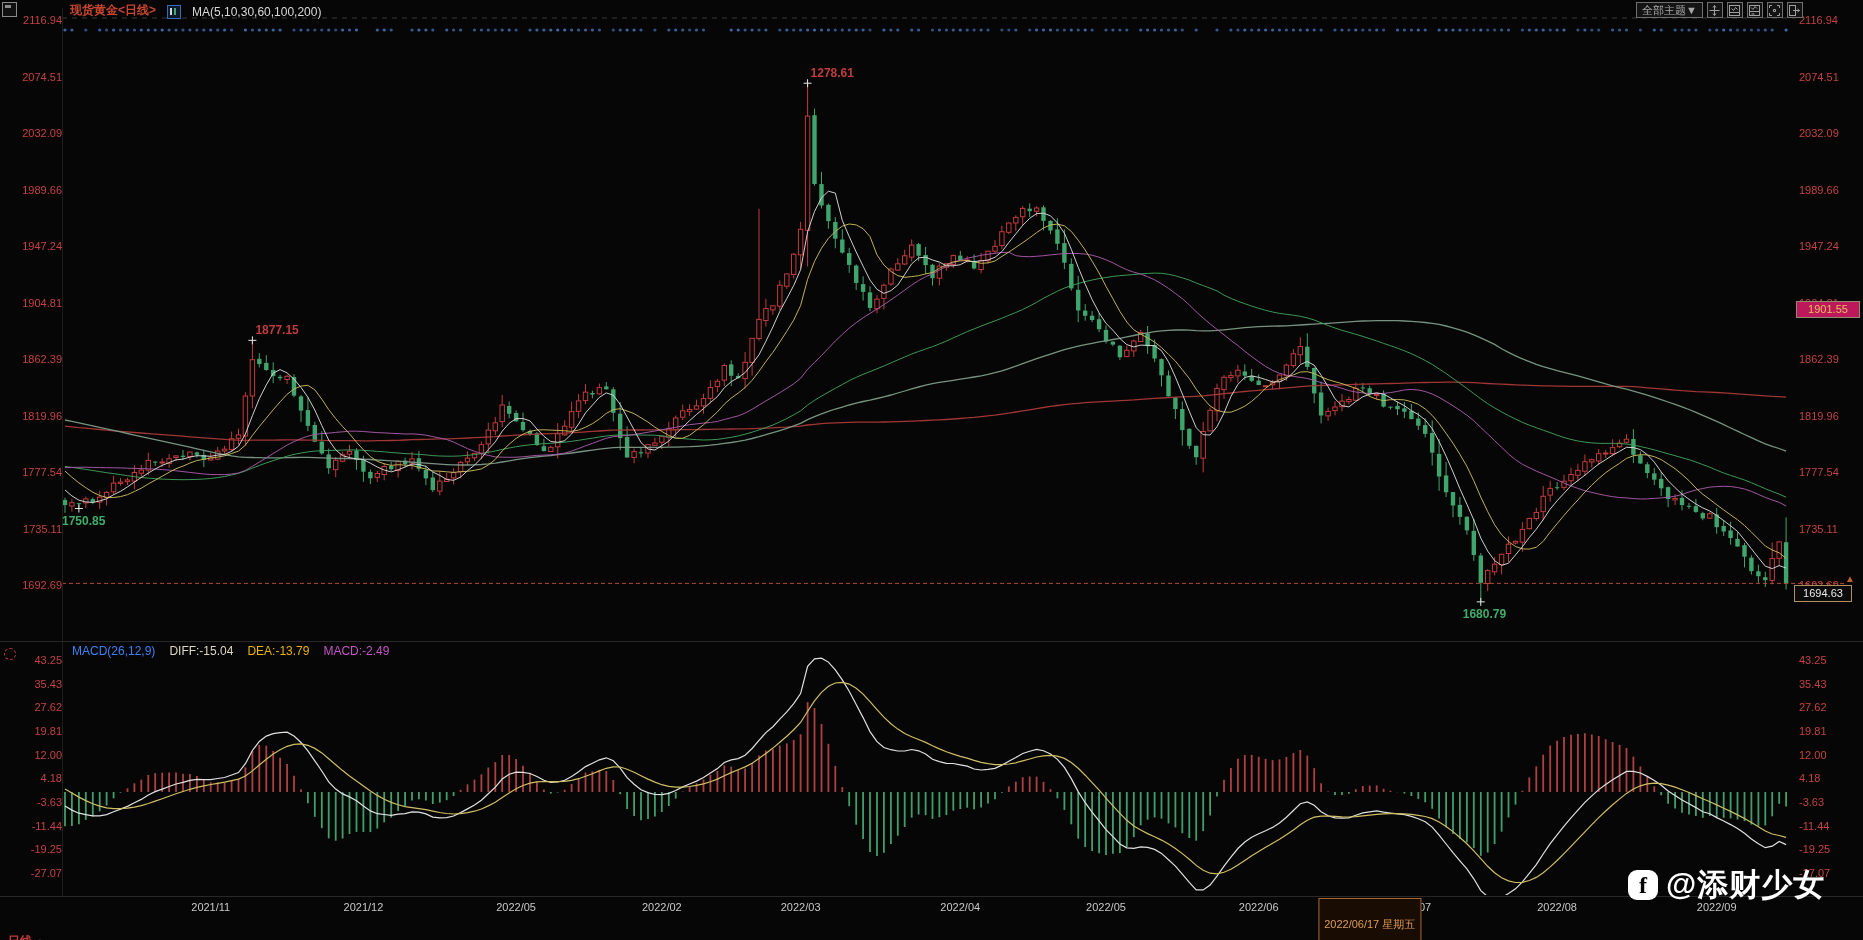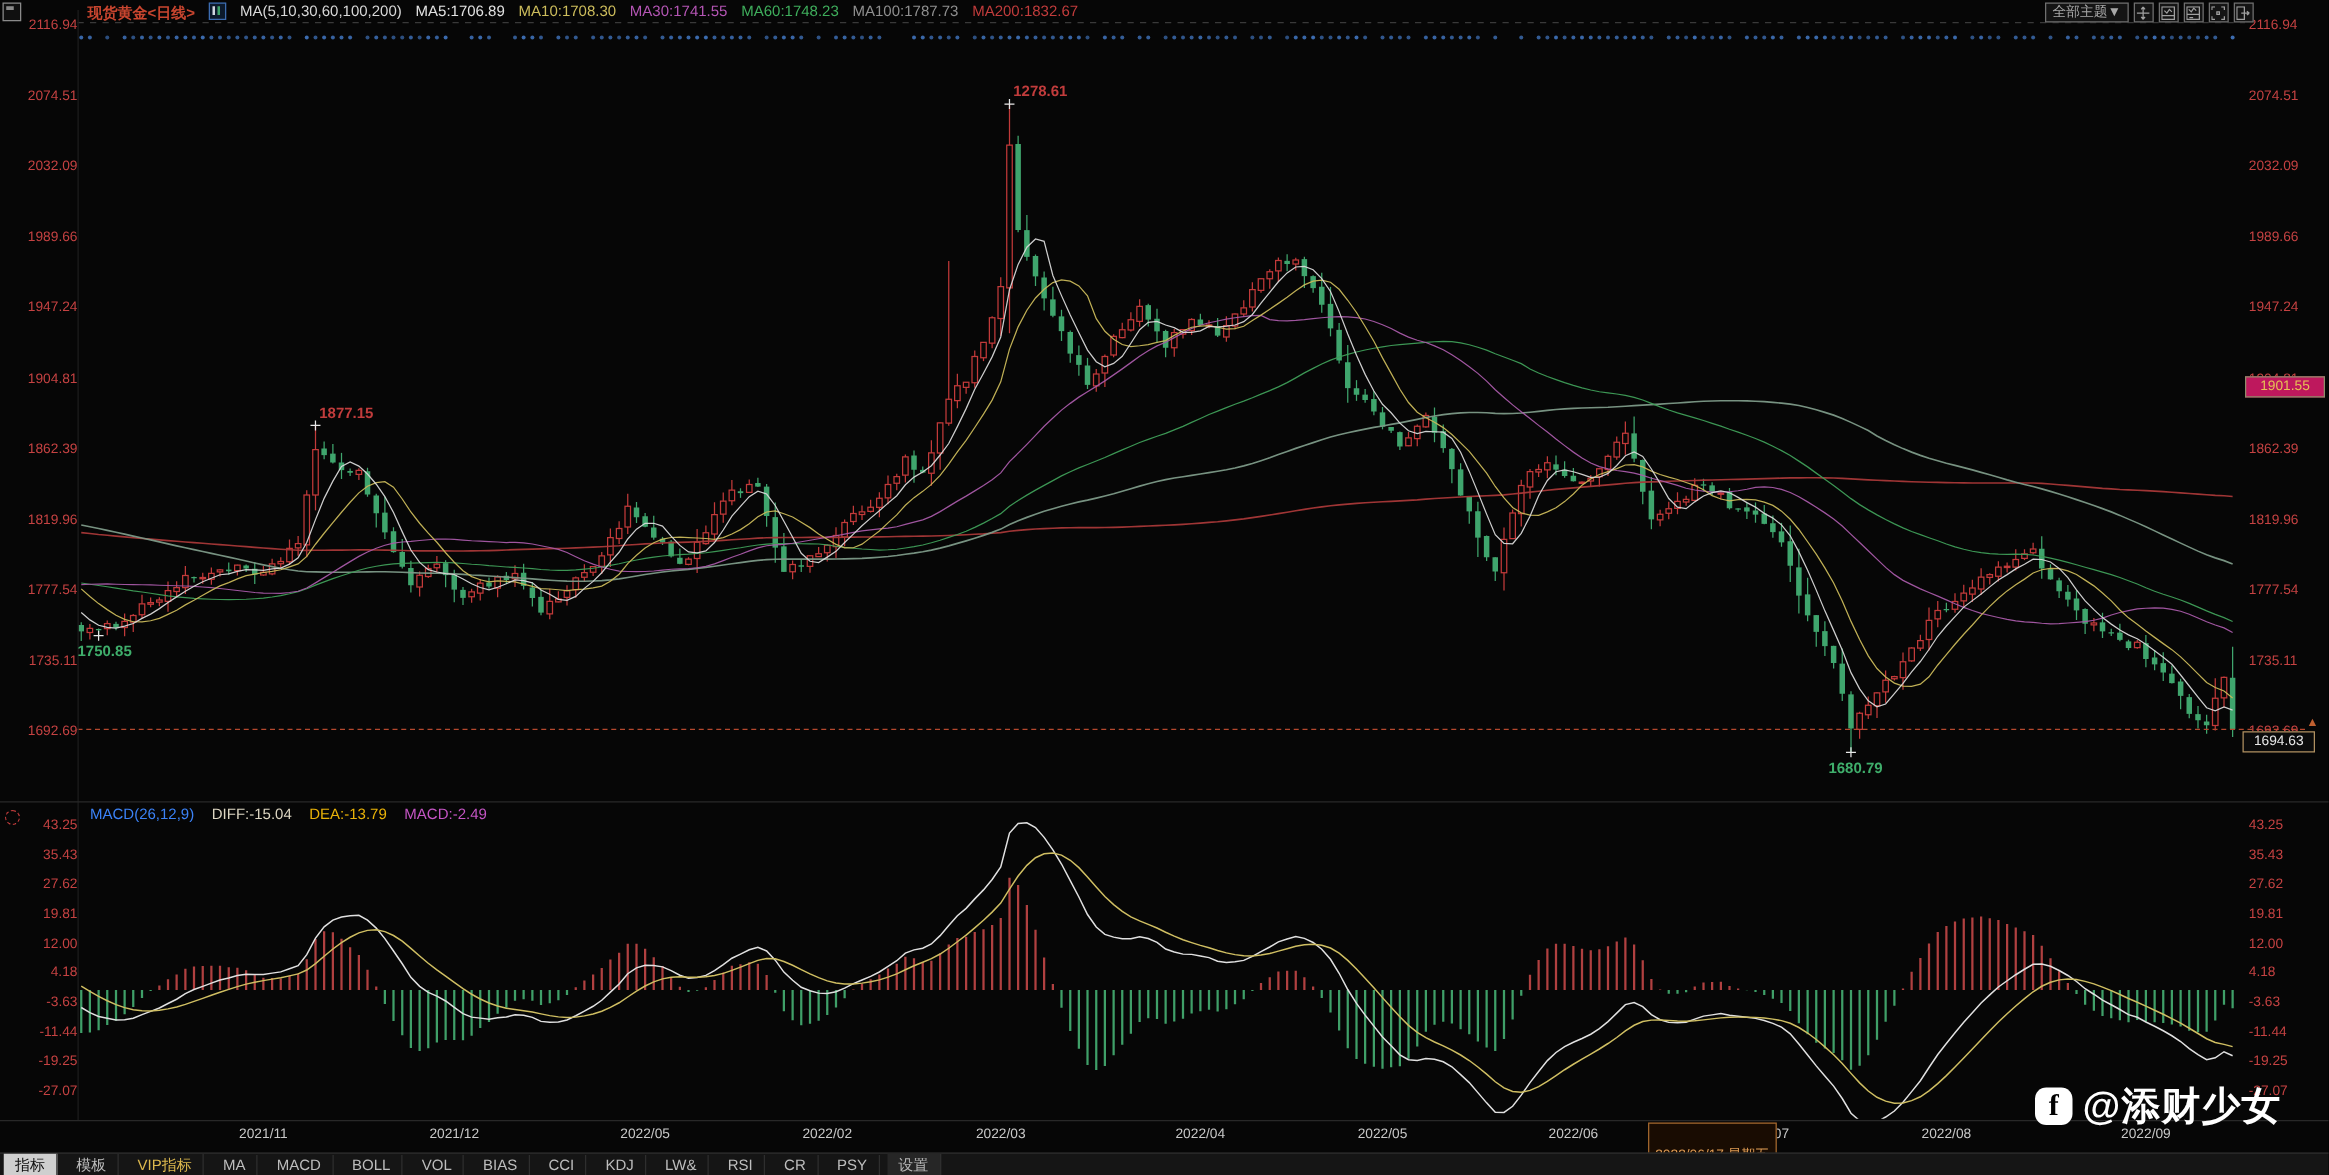--- a/index.html
+++ b/index.html
@@ -1,19 +1,19 @@
 <!DOCTYPE html>
 <html><head>
 <meta charset="utf-8">
 <style>
   html,body{margin:0;padding:0;background:#000;}
   body{width:1863px;height:940px;overflow:hidden;font-family:"Liberation Sans","DejaVu Sans",sans-serif;}
   #page{position:relative;width:1863px;height:940px;background:#060606;}
   #chart-svg{position:absolute;left:0;top:0;z-index:1;}
-  .hdr{position:absolute;left:70px;top:2px;display:flex;gap:11px;align-items:flex-start;font-size:12px;white-space:nowrap;z-index:3;}
+  .hdr{position:absolute;left:70px;top:2px;display:flex;gap:11px;align-items:flex-end;font-size:12px;white-space:nowrap;z-index:3;}
   .hdr span{display:inline-block;}
   .win-icon{position:absolute;left:2px;top:2px;width:13px;height:13px;border:1px solid #8a8a8a;background:#101010;z-index:3;}
   .win-icon:after{content:"";position:absolute;left:2px;top:2px;width:6px;height:3px;background:#8a8a8a;}
   .chart-type-icon{width:12px;height:12px;display:inline-block;position:relative;background:#0c1a2c;border:1px solid #3c6cb0;}
   .chart-type-icon:after{content:"";position:absolute;left:2px;top:2px;width:2px;height:7px;background:#cfd6e0;box-shadow:4px -0px 0 #3fa56d;}
   .topright{position:absolute;top:2px;left:1636px;display:flex;gap:4px;align-items:center;z-index:3;}
   .theme-btn{border:1px solid #6f6f6f;color:#a8a8a8;background:#141414;font-size:11px;height:14px;line-height:14px;padding:0 5px;cursor:pointer;}
   .tr-ico{width:14px;height:14px;border:1px solid #6f6f6f;background:#141414;display:flex;align-items:center;justify-content:center;}
   .tr-ico svg{display:block;}
   .axis-label{position:absolute;font-size:11px;color:#c54242;z-index:2;white-space:nowrap;}
@@ -1035,28 +1035,20 @@
   <div class="vline"></div>
   <div class="divider" style="top:641px"></div>
   <div class="divider" style="top:896px"></div>
 
   <div class="win-icon"></div>
 
   <div class="hdr">
     <span><b style="color: rgb(200, 69, 47);">现货黄金</b><b style="color: rgb(200, 69, 47);">&lt;日线&gt;</b></span>
     <span class="chart-type-icon"></span>
     <span style="color:#d8d8d8">MA(5,10,30,60,100,200)</span>
-    <span id="ma-items" style="display: flex; gap: 11px;">
-        <span style="color: rgb(226, 226, 226);">MA5:1706.89</span>
-        <span style="color: rgb(205, 189, 92);">MA10:1708.30</span>
-        <span style="color: rgb(180, 85, 180);">MA30:1741.55</span>
-        <span style="color: rgb(63, 174, 92);">MA60:1748.23</span>
-        <span style="color: rgb(143, 143, 143);">MA100:1787.73</span>
-        <span style="color: rgb(193, 60, 60);">MA200:1832.67</span>
-      </span>
   </div>
 
   <div class="topright">
     <div class="theme-btn">全部主题▼</div>
     <div class="tr-ico">
         <svg width="11" height="11">
           <path d="M5.5 0.5 V10.5 M0.5 5.5 H10.5 M5.5 0.5 l-1.5 2 M5.5 0.5 l1.5 2 M5.5 10.5 l-1.5 -2 M5.5 10.5 l1.5 -2" stroke="#a0a0a0" fill="none"></path>
         </svg>
       </div>
     <div class="tr-ico">
@@ -1107,37 +1099,20 @@
         <div class="date-tick" style="left: 960.26px;">2022/04</div>
         <div class="date-tick" style="left: 1106px;">2022/05</div>
         <div class="date-tick" style="left: 1258.68px;">2022/06</div>
         <div class="date-tick" style="left: 1411.36px;">2022/07</div>
         <div class="date-tick" style="left: 1557.1px;">2022/08</div>
         <div class="date-tick" style="left: 1716.72px;">2022/09</div>
       </div>
     <div class="date-highlight" id="date-highlight" style="left: 1369.72px;">2022/06/17 星期五</div>
   </div>
 
-  <div class="toolbar" id="toolbar">
-      <div class="tab selected">指标</div>
-      <div class="tab">模板</div>
-      <div class="tab vip">VIP指标</div>
-      <div class="tab">MA</div>
-      <div class="tab">MACD</div>
-      <div class="tab">BOLL</div>
-      <div class="tab">VOL</div>
-      <div class="tab">BIAS</div>
-      <div class="tab">CCI</div>
-      <div class="tab">KDJ</div>
-      <div class="tab">LW&amp;</div>
-      <div class="tab">RSI</div>
-      <div class="tab">CR</div>
-      <div class="tab">PSY</div>
-      <div class="tab settings">设置</div>
-    </div>
 
   <div class="watermark">
     <div class="fb-logo">
         <span>f</span>
       </div>
     <div class="wm-text">@添财少女</div>
   </div>
 <div class="axis-label axis-left" style="top: 14px;">2116.94</div>
     <div class="axis-label axis-right" style="top: 14px;">2116.94</div>
     <div class="axis-label axis-left" style="top: 70.5067px;">2074.51</div>

